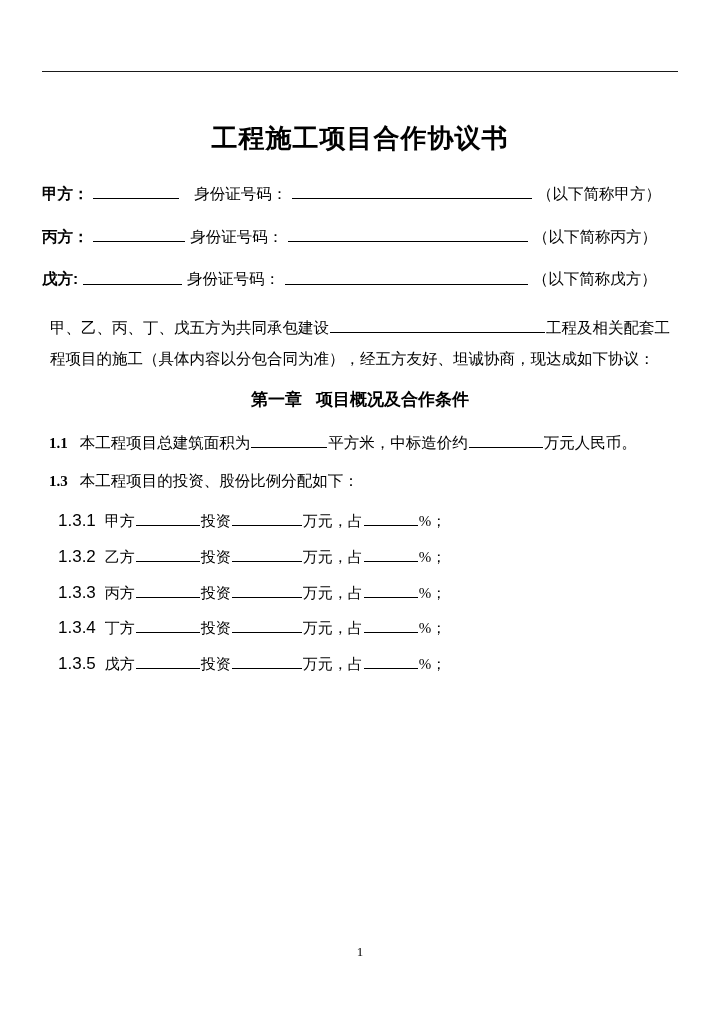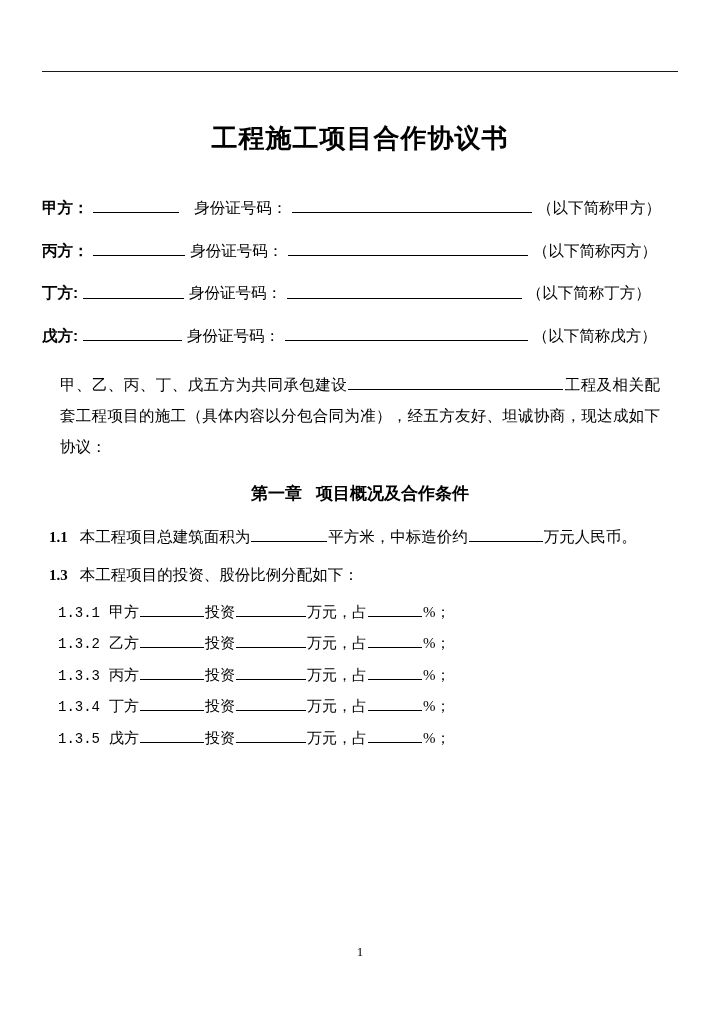--- a/index.html
+++ b/index.html
@@ -46,21 +46,21 @@
     font-size: 26px;
     font-weight: bold;
     letter-spacing: 1px;
     line-height: 1.3;
     margin: 26px 0 0 0;
     font-family: "Liberation Sans", "DejaVu Sans", sans-serif;
   }
 
   
   .party-block {
-    margin-top: 42px;
+    margin-top: 28px;
   }
   .party-line {
     font-size: 15.5px;
     line-height: 1;
     margin-bottom: 25px;
     white-space: nowrap;
   }
   .party-label {
     font-weight: bold;
     font-family: "Liberation Sans", "DejaVu Sans", sans-serif;
@@ -90,21 +90,21 @@
   .bl-id-d { width: 235px; }
   .bl-id-e { width: 243px; }
   .gap-sm { display:inline-block; width: 6px; }
 
   
   .para {
     font-size: 15.5px;
     line-height: 2.0;
     text-align: justify;
     text-justify: inter-ideograph;
-    margin: 18px;
+    margin: 8px;
   }
   .preamble {
     margin-top: 6px;
   }
   .bl-project { width: 215px; }
 
   
   .chapter {
     text-align: center;
     font-weight: bold;
@@ -136,22 +136,22 @@
 
   
   .subclause {
     font-size: 15px;
     line-height: 2.1;
     margin: 0;
     padding-left: 16px;
     white-space: nowrap;
   }
   .sub-num {
-    font-family: Liberation Mono, monospace;
-    font-size: 14px;
+    font-family: Liberation Sans, sans-serif;
+    font-size: 17px;
   }
   .sub-gap { display:inline-block; width: 9px; }
   .bl-sub-1 { width: 64px; }
   .bl-sub-2 { width: 70px; }
   .bl-sub-3 { width: 54px; }
 
   
   .page-number {
     position: absolute;
     left: 0;
@@ -186,27 +186,20 @@
 
 
       <div class="party-line">
         <span class="party-label">丙方：</span>
         <span class="blank bl-name-c"></span>
         <span class="idlabel">身份证号码：</span>
         <span class="blank bl-id-c"></span>
         <span class="tail">（以下简称丙方）</span>
       </div>
 
-      <div class="party-line">
-        <span class="party-label">丁方:</span>
-        <span class="blank bl-name-d"></span>
-        <span class="idlabel">身份证号码：</span>
-        <span class="blank bl-id-d"></span>
-        <span class="tail">（以下简称丁方）</span>
-      </div>
 
       <div class="party-line">
         <span class="party-label">戊方:</span>
         <span class="blank bl-name-e"></span>
         <span class="idlabel">身份证号码：</span>
         <span class="blank bl-id-e"></span>
         <span class="tail">（以下简称戊方）</span>
       </div>
 
     </div>

